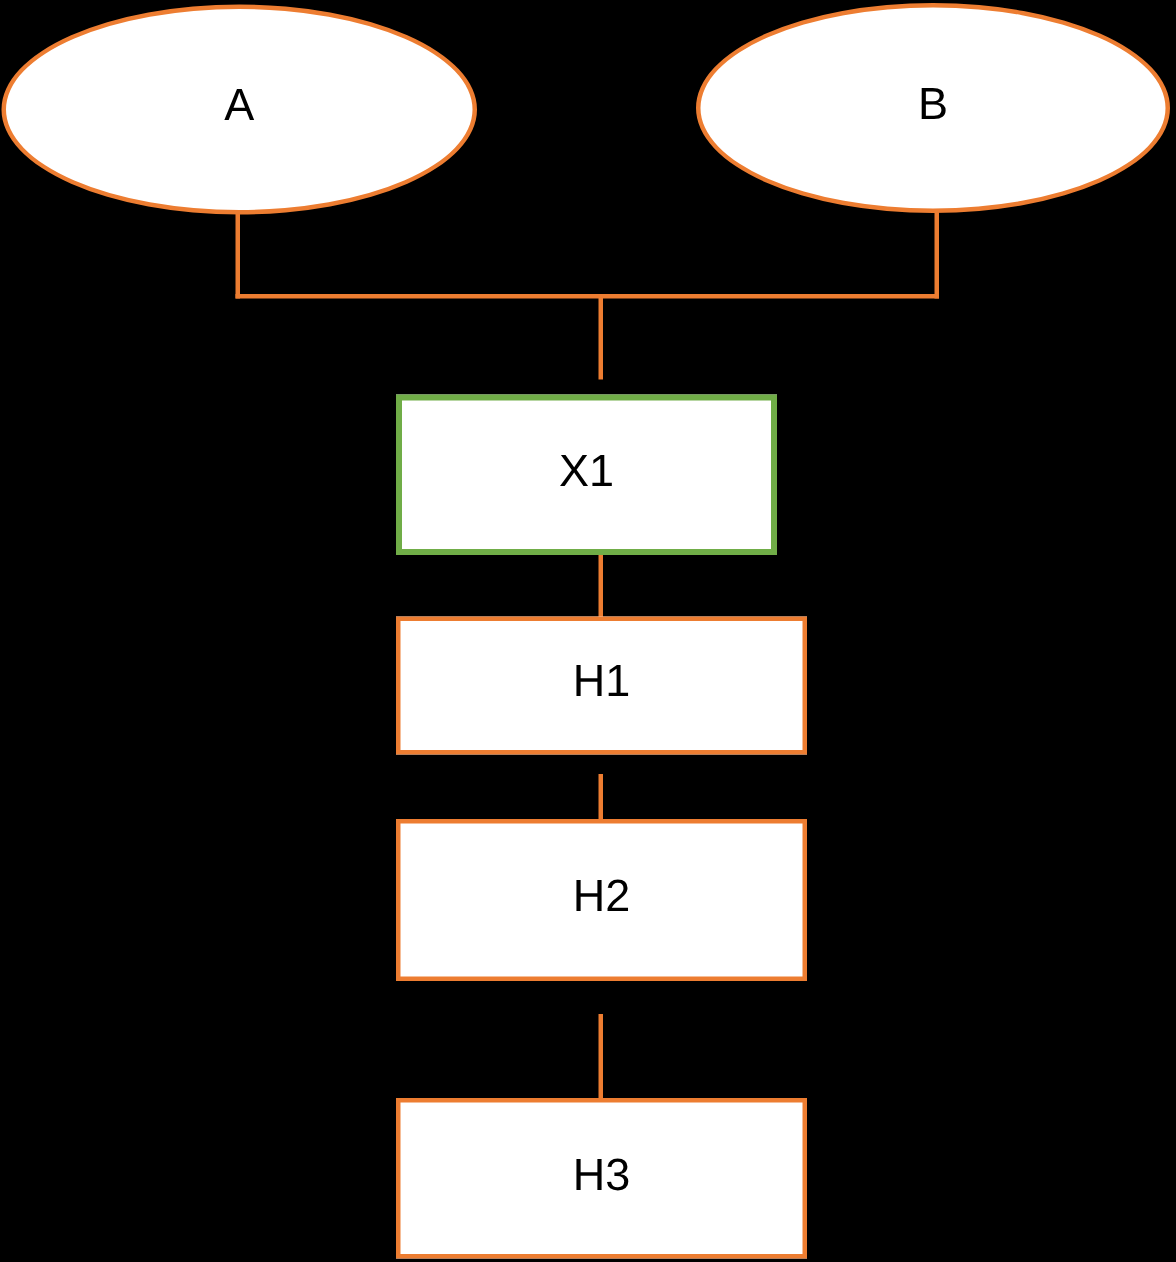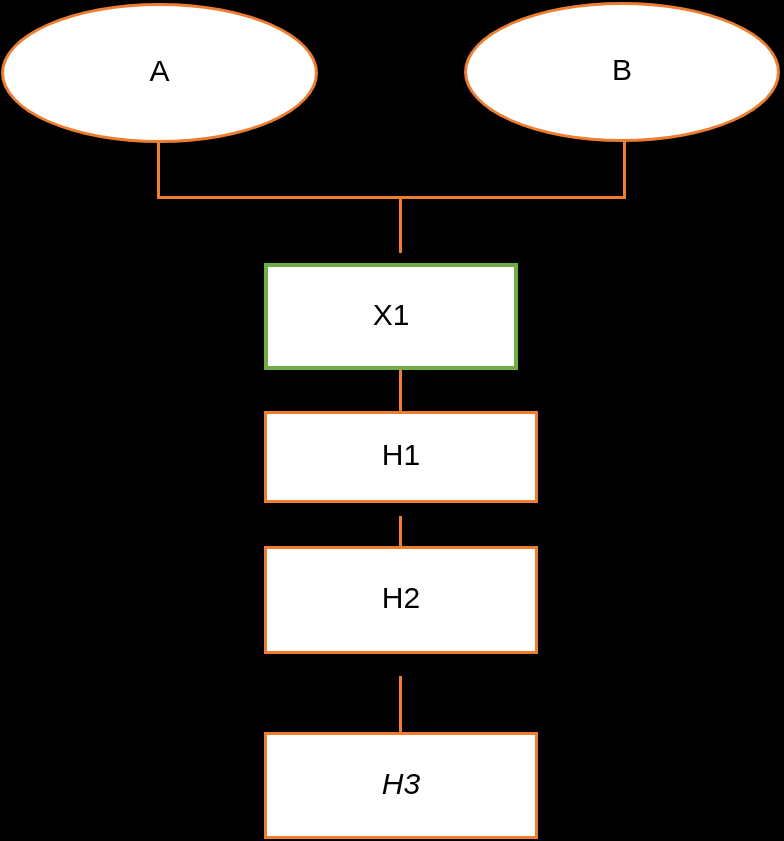--- a/index.html
+++ b/index.html
@@ -50,21 +50,21 @@
   }
   .node.rect.green {
     border-color: #70AD47;
     border-width: 4px;
   }
   #node-a  { left: 1px;   top: 3px;   width: 317px; height: 140px; }
   #node-b  { left: 464px; top: 2px;   width: 316px; height: 140px; }
   #node-x1 { left: 264px; top: 251px; width: 254px; height: 107px; margin-top: 12px; }
   #node-h1 { left: 264px; top: 411px; width: 274px; height: 92px; }
   #node-h2 { left: 264px; top: 546px; width: 274px; height: 108px; }
-  #node-h3 { left: 264px; top: 732px; width: 274px; height: 107px; font-style: italic; }
+  #node-h3 { left: 264px; top: 732px; width: 274px; height: 107px; }
   .node-label {
     display: inline-block;
     transform: translateY(-2px);
   }
 </style>
 </head>
 <body>
 
 <div class="canvas">
 

